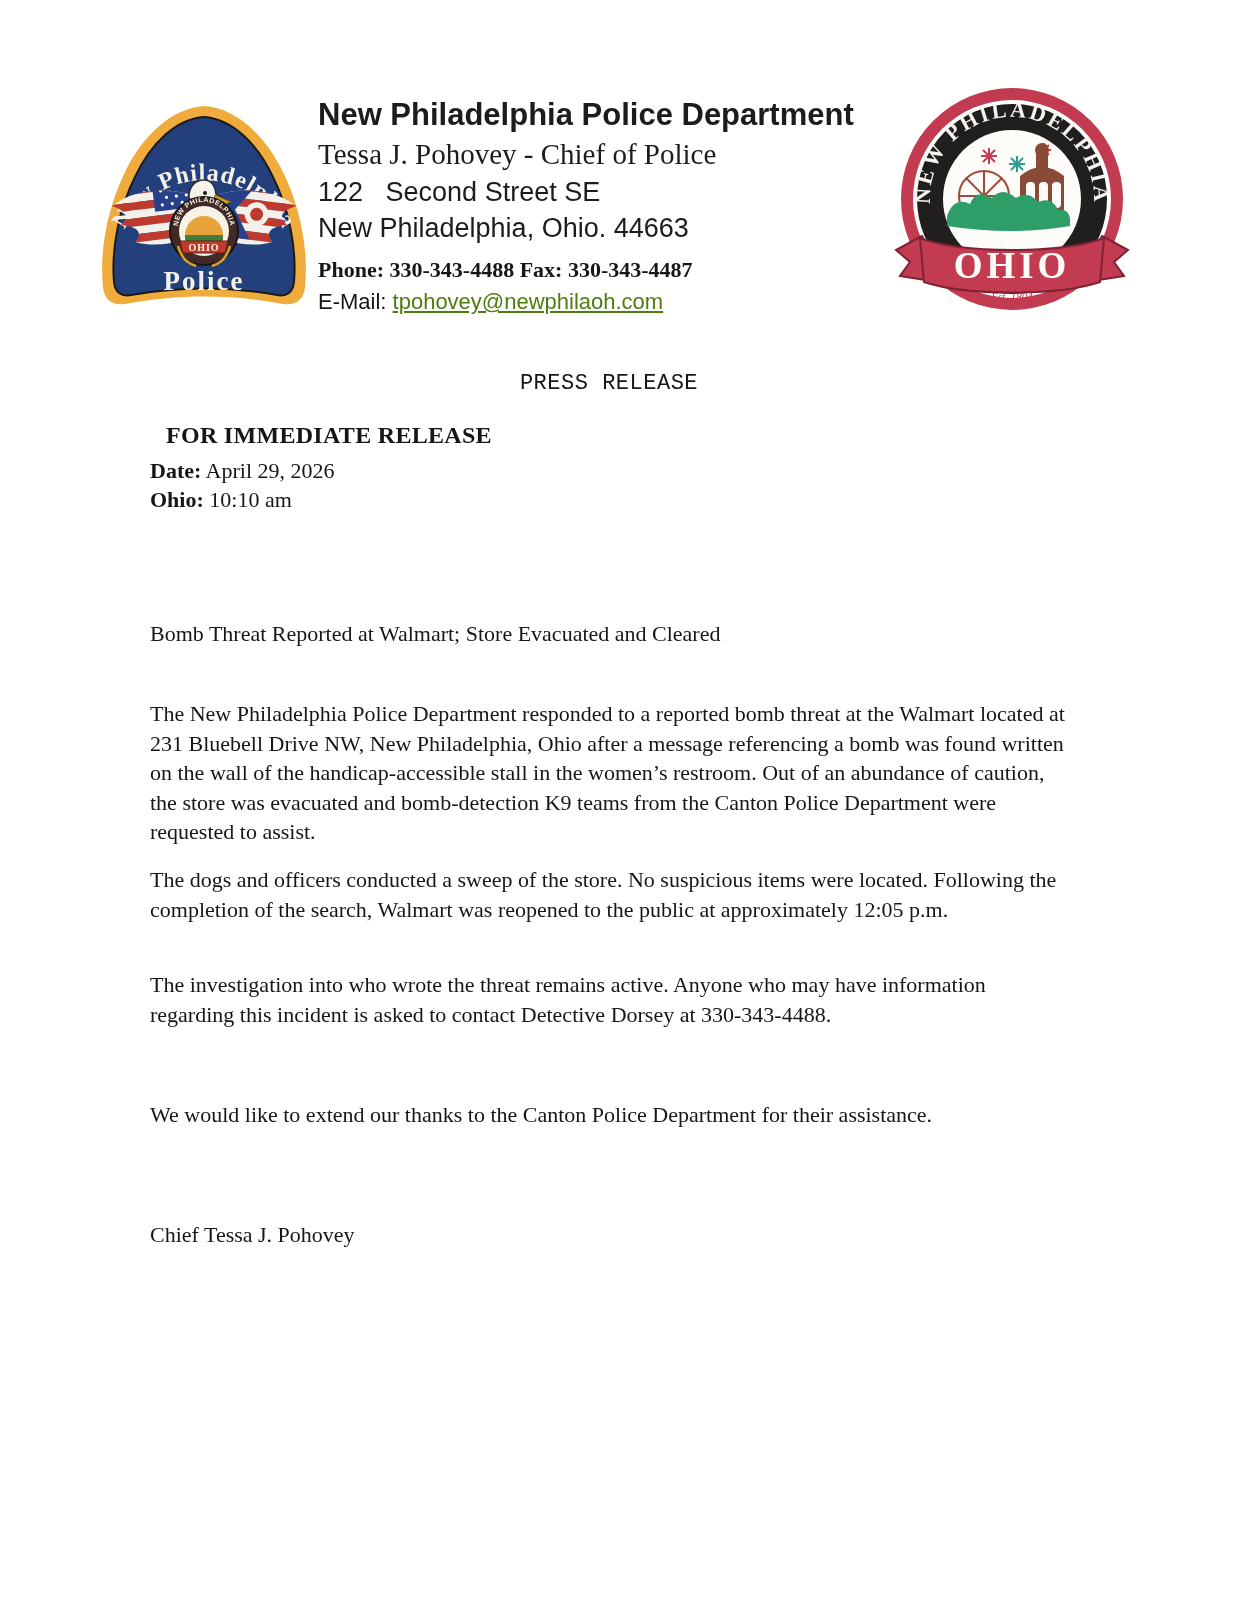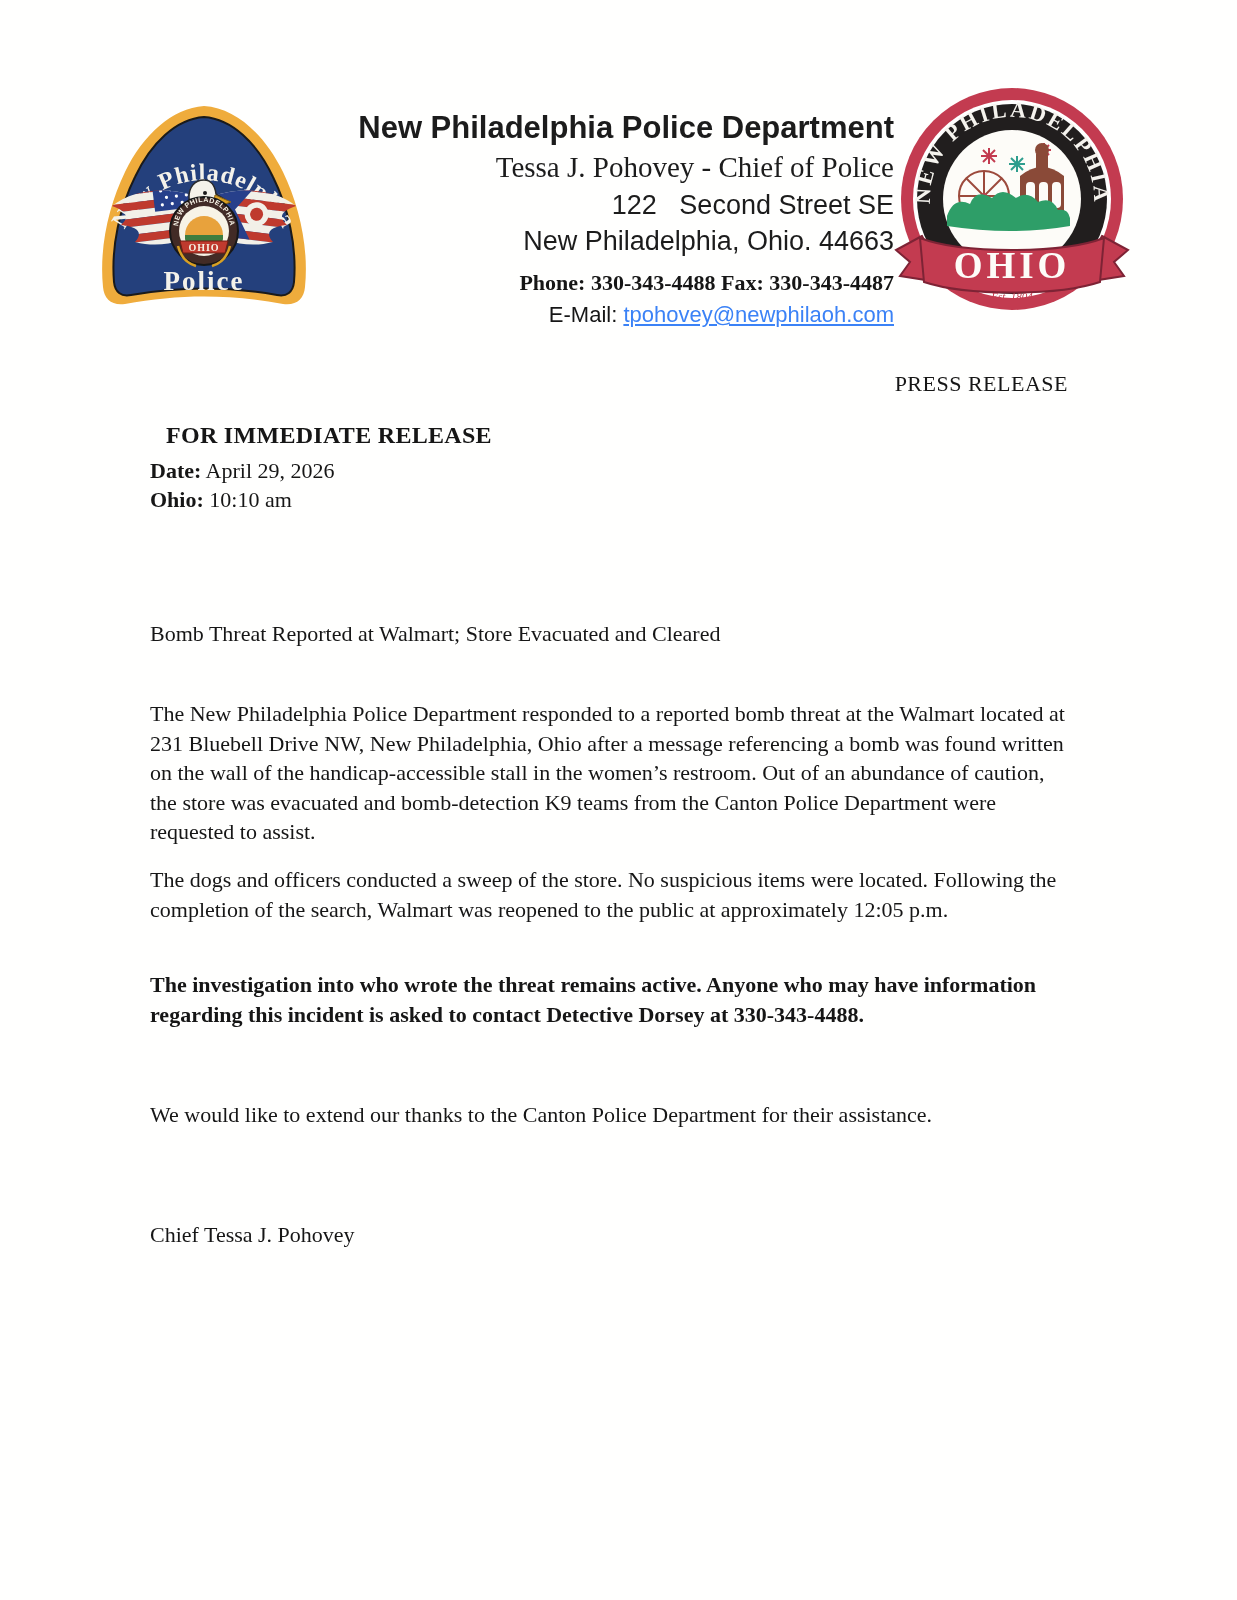--- a/index.html
+++ b/index.html
@@ -9,22 +9,22 @@
     margin:0 auto;
     background:#fffffe;
     font-family:"Liberation Serif", serif;
     color:#161616;
     overflow:hidden;
   }
   
   .patch{position:absolute;left:84px;top:94px;width:240px;height:220px;}
   .seal{position:absolute;left:892px;top:84px;width:240px;height:244px;}
   .head-center{
-    position:absolute;left:318px;top:108px;width:576px;
-    text-align:right;
+    position:absolute;left:318px;top:95px;width:576px;
+    text-align:left;
   }
   .dept-name{
     font-family:"Liberation Sans", sans-serif;
     font-size:31px;line-height:40px;font-weight:600;color:#1c1c1c;
     white-space:pre-wrap;
   }
   .chief-line{
     font-family:"Liberation Serif", serif;
     font-size:29px;line-height:39px;color:#1c1c1c;white-space:pre-wrap;
   }
@@ -34,46 +34,46 @@
   }
   .phone-line{
     font-family:Liberation Serif, serif;
     font-size:22px;line-height:32px;font-weight:bold;color:#161616;
     margin-top:8px;
   }
   .email-line{
     font-family:"Liberation Sans", sans-serif;
     font-size:22px;line-height:32px;color:#161616;
   }
-  .email-link{color:#3b82f6;text-decoration:underline;cursor:pointer;}
+  .email-link{color:#4d7c0f;text-decoration:underline;cursor:pointer;}
   
   .pr-title{
     position:absolute;left:150px;width:918px;top:371px;
-    text-align:right;font-size:22px;letter-spacing:0.5px;
+    text-align:center;font-size:22px;letter-spacing:0.5px;font-family:Liberation Mono, monospace;
   }
   .fir{
     position:absolute;left:150px;top:422px;
     font-size:24px;font-weight:bold;letter-spacing:0.3px;margin-left:16px;
   }
   .meta{
     position:absolute;left:150px;top:456px;
     font-size:22px;line-height:29px;
   }
   .meta b{font-weight:bold;}
   .headline{
     position:absolute;left:150px;width:918px;top:621px;
     font-size:22px;
   }
   .para{
     position:absolute;left:150px;width:922px;
     font-size:22px;line-height:29.5px;
   }
   .p1{top:677px;}
   .p2{top:843px;}
-  .p3{top:948px;font-weight:bold;}
+  .p3{top:948px;}
   .p4{top:1078px;}
   .signature{
     position:absolute;left:150px;top:1186px;
     font-size:22px;
     margin-top:36px;
   }
 </style>
 </head>
 <body>
 

